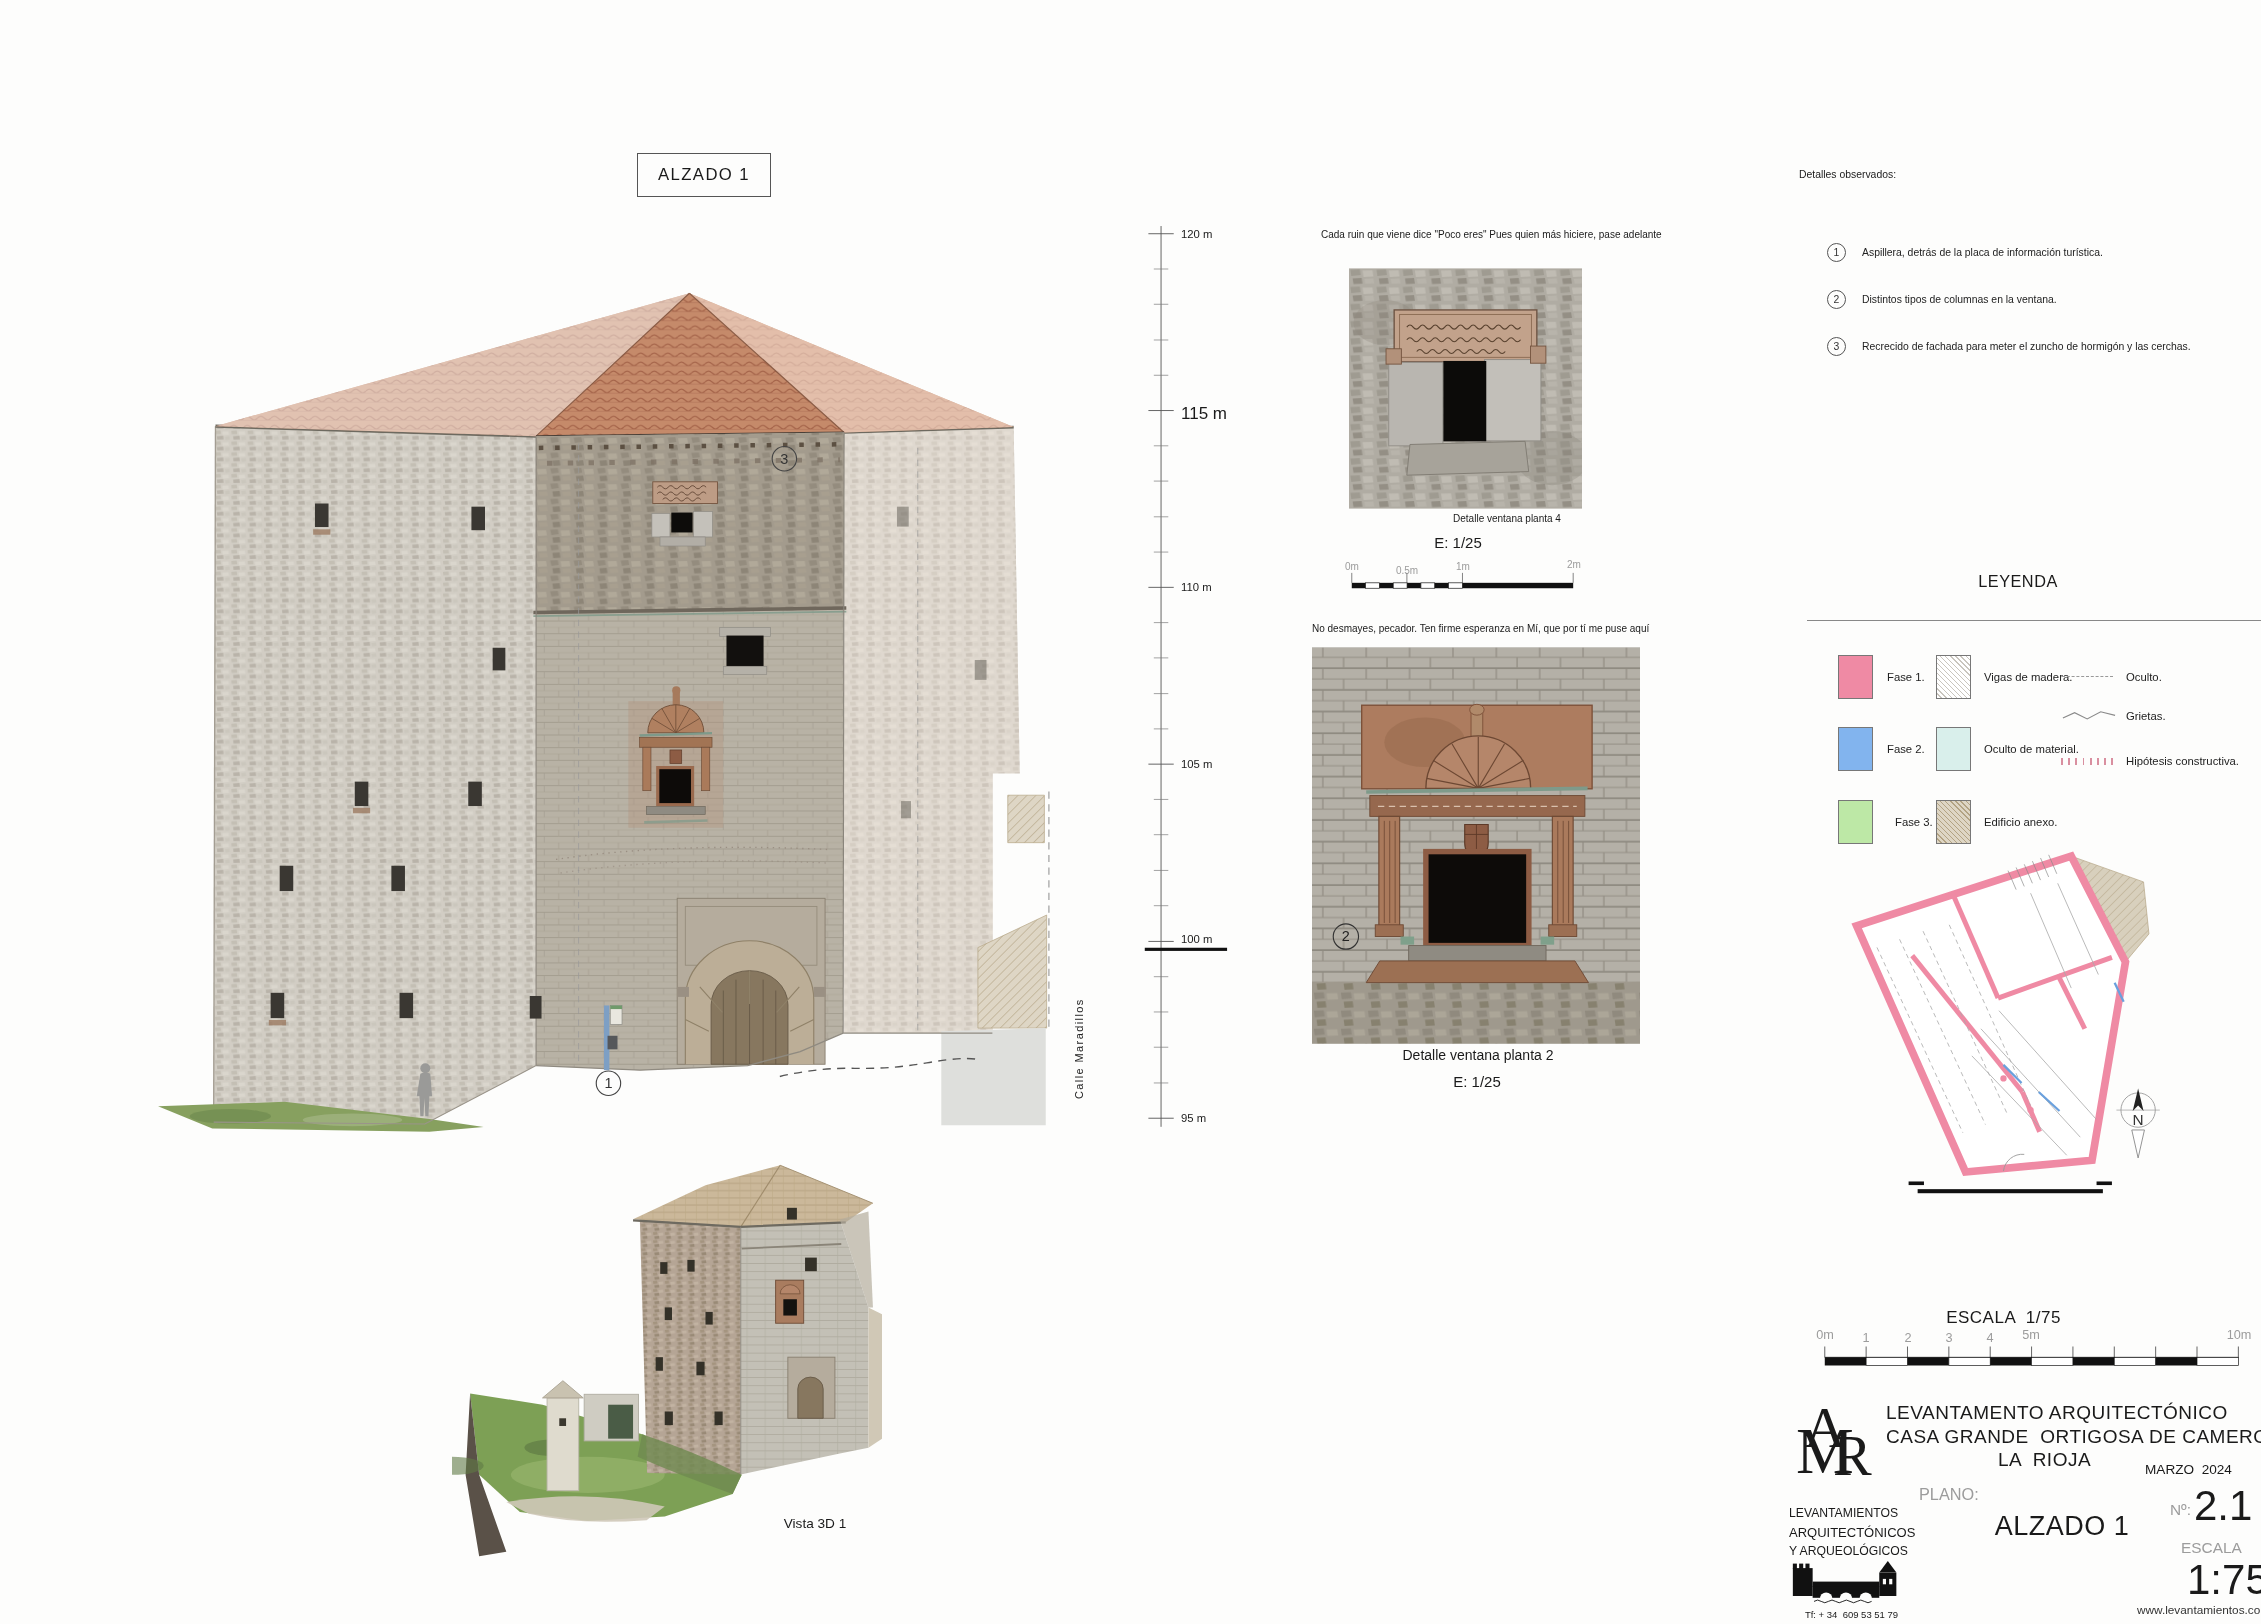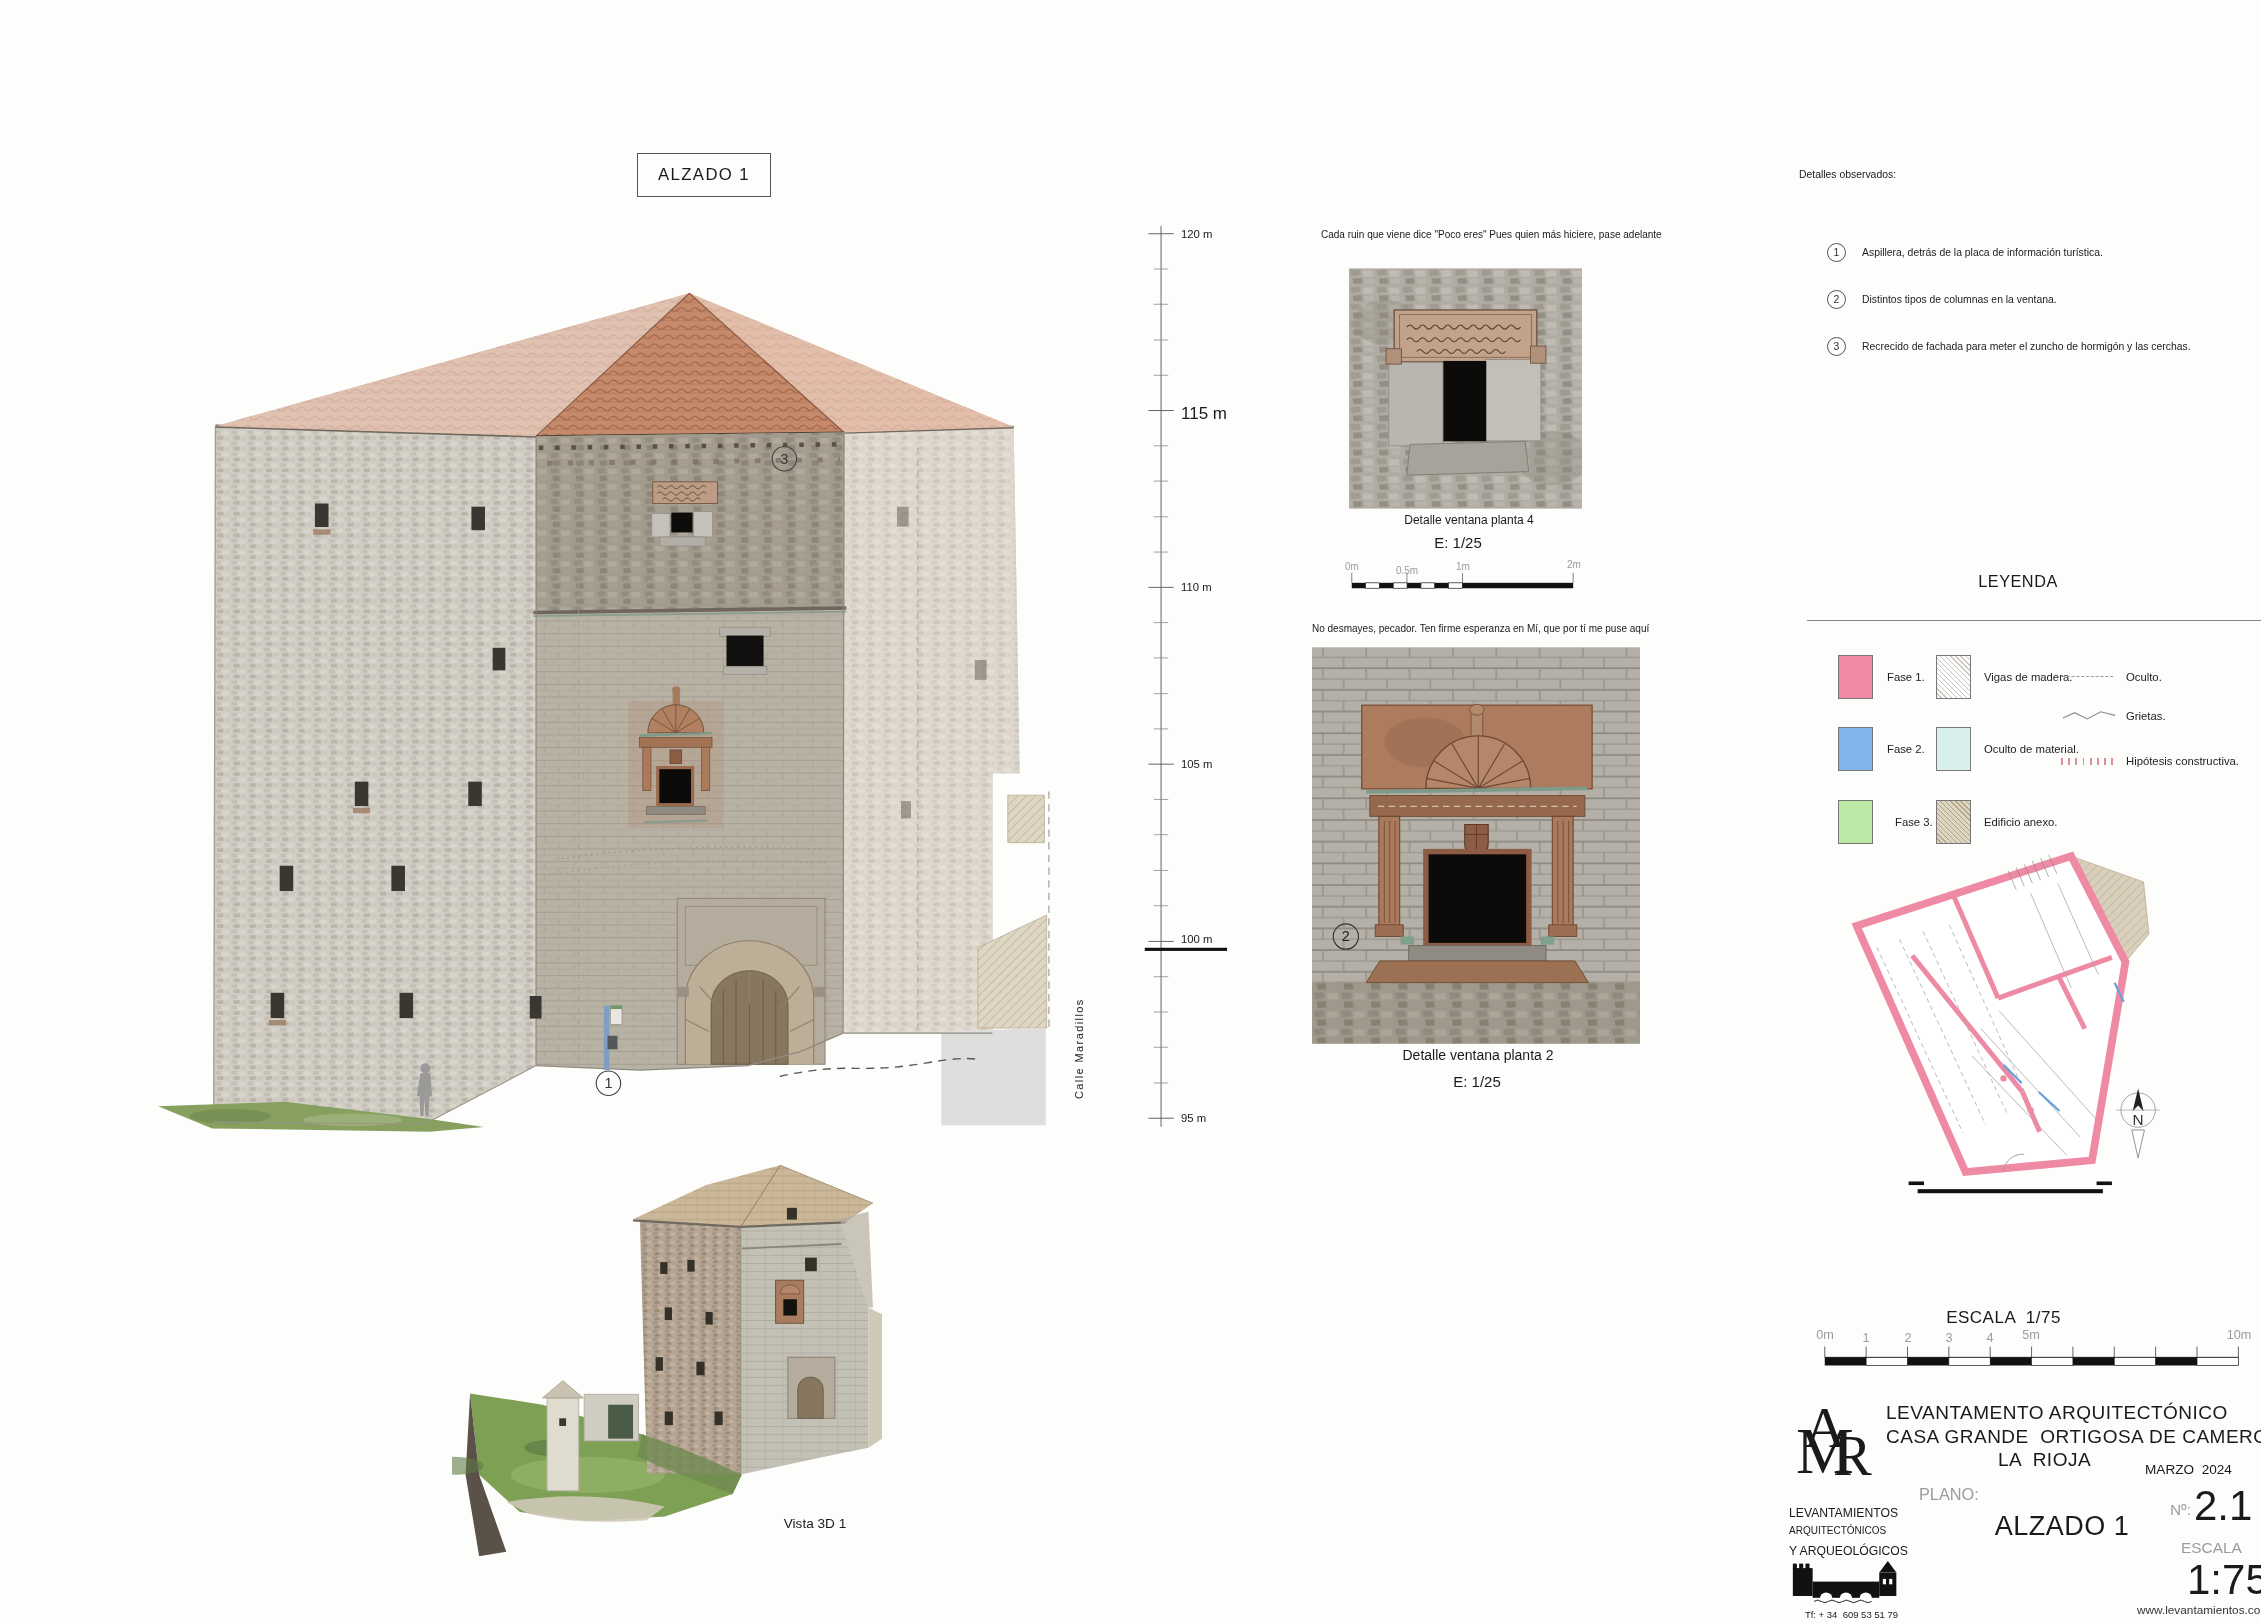--- a/index.html
+++ b/index.html
@@ -277,21 +277,21 @@
     <path d="M128,130 q7,-9 14,0 t14,0 t14,0 t14,0 t14,0 t14,0 t14,0 t14,0 t14,0 t14,0 t14,0 t14,0 t14,0 t14,0 t14,0 t14,0 t14,0 t14,0" stroke="#59422f" stroke-width="2.5" fill="none"></path>
     <path d="M128,158 q7,-9 14,0 t14,0 t14,0 t14,0 t14,0 t14,0 t14,0 t14,0 t14,0 t14,0 t14,0 t14,0 t14,0 t14,0 t14,0 t14,0 t14,0 t14,0" stroke="#59422f" stroke-width="2.5" fill="none"></path>
     <path d="M150,184 q7,-9 14,0 t14,0 t14,0 t14,0 t14,0 t14,0 t14,0 t14,0 t14,0 t14,0 t14,0 t14,0 t14,0 t14,0" stroke="#59422f" stroke-width="2.5" fill="none"></path>
     <rect x="88" y="208" width="120" height="185" fill="#b9b6b0" stroke="#8f8c85" stroke-width="2"></rect>
     <rect x="300" y="202" width="125" height="180" fill="#c2bfb9" stroke="#8f8c85" stroke-width="2"></rect>
     <rect x="209" y="205" width="95" height="178" fill="#0c0b09"></rect>
     <polygon points="135,390 390,383 398,450 128,458" fill="#a7a39a" stroke="#7e7a71" stroke-width="2"></polygon>
     <rect x="82" y="178" width="34" height="34" fill="#b2917a" stroke="#74543f" stroke-width="2"></rect>
     <rect x="402" y="172" width="34" height="38" fill="#b2917a" stroke="#74543f" stroke-width="2"></rect>
   </svg>
-  <div class="t c" style="left:1356px;top:513px;width:226px;font-size:12px;">Detalle ventana planta 4</div>
+  <div class="t c" style="left:1394px;top:513px;width:226px;font-size:10px;">Detalle ventana planta 4</div>
   <div class="t c" style="left:1345px;top:534px;width:226px;font-size:15px;">E: 1/25</div>
 
   <div class="t g cx" style="left:1352px;top:561px;font-size:10px;">0m</div>
   <div class="t g cx" style="left:1407px;top:565px;font-size:10px;">0.5m</div>
   <div class="t g cx" style="left:1463px;top:561px;font-size:10px;">1m</div>
   <div class="t g cx" style="left:1574px;top:559px;font-size:10px;">2m</div>
   <svg class="abs" style="left:1345px;top:562px;" width="244" height="29" viewBox="0 0 540 64">
     <g stroke="#777" stroke-width="2">
       <line x1="15" y1="24" x2="15" y2="46"></line>
         <line x1="137" y1="24" x2="137" y2="46"></line>
@@ -487,21 +487,21 @@
     <rect x="655.5" y="38" width="91.5" height="18" fill="#fff" stroke="#111" stroke-width="1.5"></rect>
     <rect x="747" y="38" width="91.5" height="18" fill="#111"></rect>
     <rect x="838.5" y="38" width="91.5" height="18" fill="#fff" stroke="#111" stroke-width="1.5"></rect>
   </svg>
 
   <div class="t" style="left:1804px;top:1392px;font-family:'Liberation Serif',serif;font-size:58px;">A</div>
   <div class="t" style="left:1796px;top:1411px;font-family:'Liberation Serif',serif;font-size:65px;">M</div>
   <div class="t" style="left:1833px;top:1420px;font-family:'Liberation Serif',serif;font-size:58px;">R</div>
 
   <div class="t" style="left:1789px;top:1506px;font-size:12.2px;">LEVANTAMIENTOS</div>
-  <div class="t" style="left:1789px;top:1525px;font-size:10px;text-align:center;">ARQUITECTÓNICOS</div>
+  <div class="t" style="left:1789px;top:1525px;font-size:13px;text-align:center;">ARQUITECTÓNICOS</div>
   <div class="t" style="left:1789px;top:1544px;font-size:12.2px;">Y ARQUEOLÓGICOS</div>
 
   <svg class="abs" style="left:1789px;top:1560px;" width="122" height="45" viewBox="0 0 270 100">
     <rect x="8" y="18" width="44" height="62" fill="#111"></rect>
     <rect x="8" y="8" width="9" height="12" fill="#111"></rect>
       <rect x="22" y="8" width="9" height="12" fill="#111"></rect>
     <rect x="36" y="8" width="9" height="12" fill="#111"></rect>
     <rect x="52" y="48" width="148" height="12" fill="#111"></rect>
     <rect x="52" y="58" width="148" height="26" fill="#111"></rect>
     <circle cx="82" cy="86" r="14" fill="#fdfdfc"></circle>

